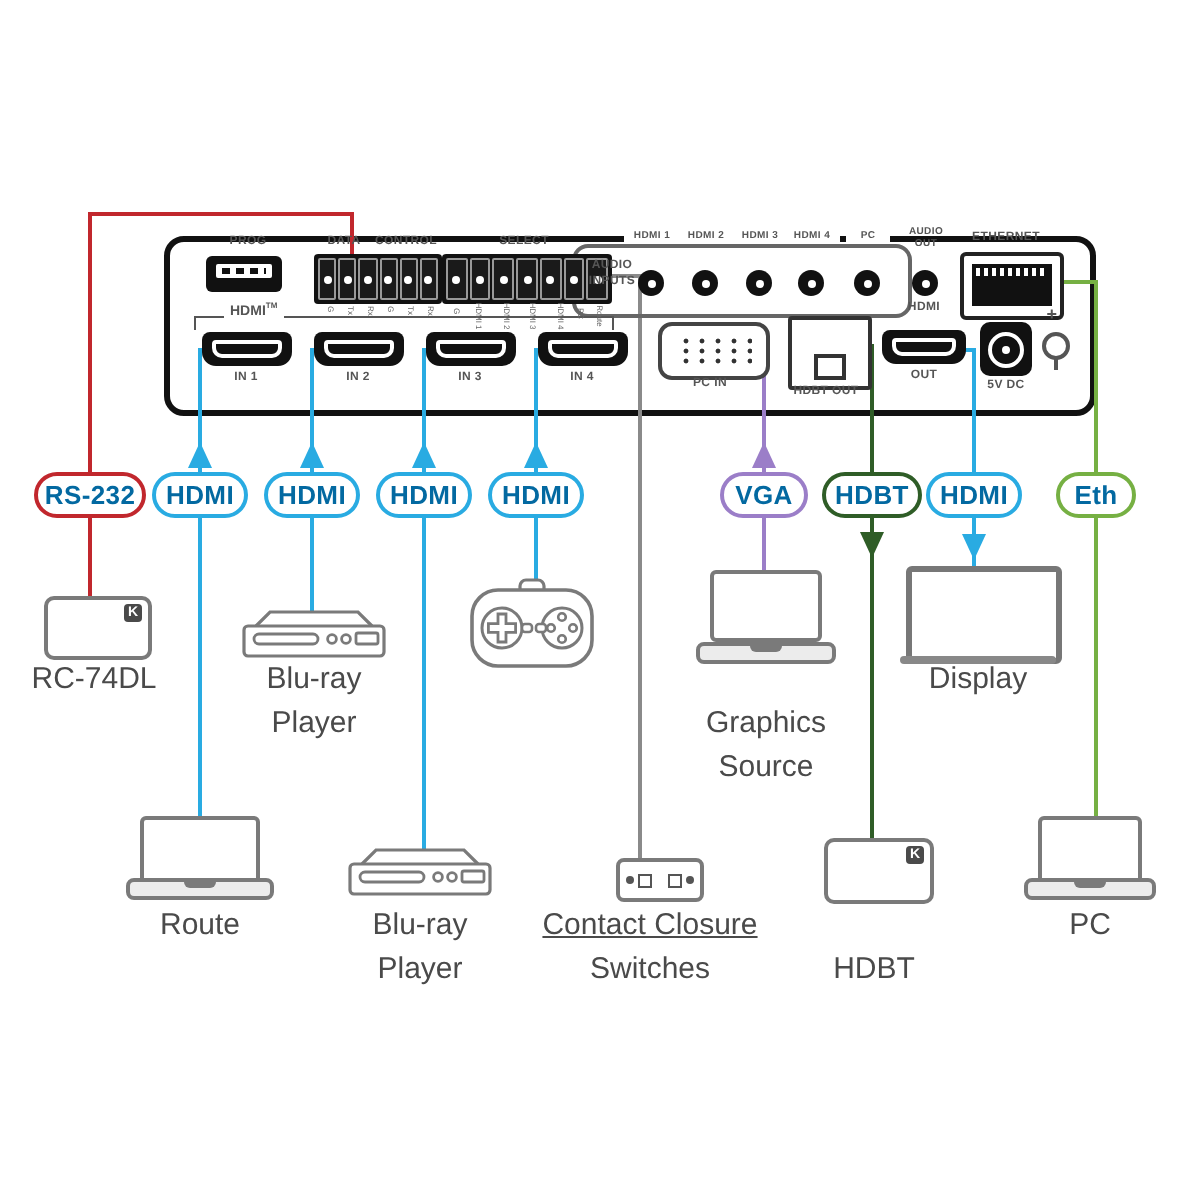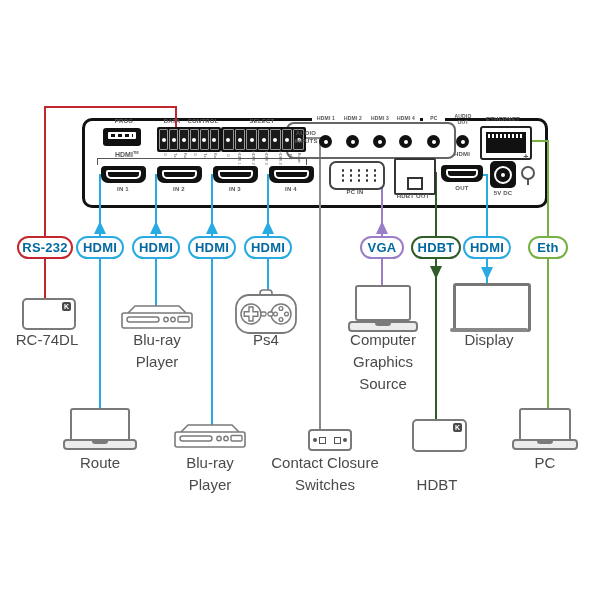--- a/index.html
+++ b/index.html
@@ -270,27 +270,25 @@
       <path d="M14,18 h4 v4.8 h4.8 v4.4 h-4.8 v4.8 h-4 v-4.8 h-4.8 v-4.4 h4.8 z" fill="#fff" stroke="#7a7a7a" stroke-width="1.4"></path>
       <circle cx="46" cy="25" r="10" fill="#fff" stroke="#7a7a7a" stroke-width="1.5"></circle>
       <circle cx="46" cy="19.5" r="1.9" fill="#fff" stroke="#7a7a7a" stroke-width="1.3"></circle>
       <circle cx="46" cy="30.5" r="1.9" fill="#fff" stroke="#7a7a7a" stroke-width="1.3"></circle>
       <circle cx="40.5" cy="25" r="1.9" fill="#fff" stroke="#7a7a7a" stroke-width="1.3"></circle>
       <circle cx="51.5" cy="25" r="1.9" fill="#fff" stroke="#7a7a7a" stroke-width="1.3"></circle>
       <rect x="26" y="23" width="5" height="4" rx="1.5" fill="#fff" stroke="#7a7a7a" stroke-width="1.3"></rect>
       <rect x="33" y="23" width="5" height="4" rx="1.5" fill="#fff" stroke="#7a7a7a" stroke-width="1.3"></rect>
     </svg>
   </div>
-  <div class="dl" style="left:216px;top:329px;width:100px;">Ps4</div>
 
   <div class="dev" style="left:348px;top:285px;width:70px;height:47px;">
     <div class="screen"></div>
     <div class="lapbase"></div>
   </div>
-  <div class="dl" style="left:333px;top:329px;width:100px;">Computer</div>
   <div class="dl" style="left:333px;top:373px;width:100px;">Source</div>
   <div class="dl" style="left:333px;top:351px;width:100px;">Graphics</div>
 
   <div class="monitor"></div>
   <div class="monbase"></div>
   <div class="dl" style="left:439px;top:329px;width:100px;">Display</div>
 
   <div class="dev" style="left:63px;top:408px;width:74px;height:42px;">
     <div class="screen"></div>
     <div class="lapbase"></div>
@@ -310,21 +308,21 @@
   <div class="dl" style="left:160px;top:452px;width:100px;">Blu-ray</div>
   <div class="dl" style="left:160px;top:474px;width:100px;">Player</div>
 
   <div class="ccs">
     <span class="dot"></span>
     <span class="sq"></span>
     <span class="gap"></span>
     <span class="sq"></span>
     <span class="dot"></span>
   </div>
-  <div class="dl" style="left:255px;top:452px;width:140px;">Contact Closure</div>
+  <div class="dl" style="left:255px;top:452px;width:140px;text-decoration:underline;">Contact Closure</div>
   <div class="dl" style="left:255px;top:474px;width:140px;">Switches</div>
 
   <div class="dev kbox" style="left:412px;top:419px;width:51px;height:29px;">
     <div class="klogo" style="right:3px;top:2px;position:absolute;">K</div>
   </div>
   <div class="dl" style="left:387px;top:474px;width:100px;">HDBT</div>
 
   <div class="dev" style="left:512px;top:408px;width:66px;height:42px;">
     <div class="screen"></div>
     <div class="lapbase"></div>

